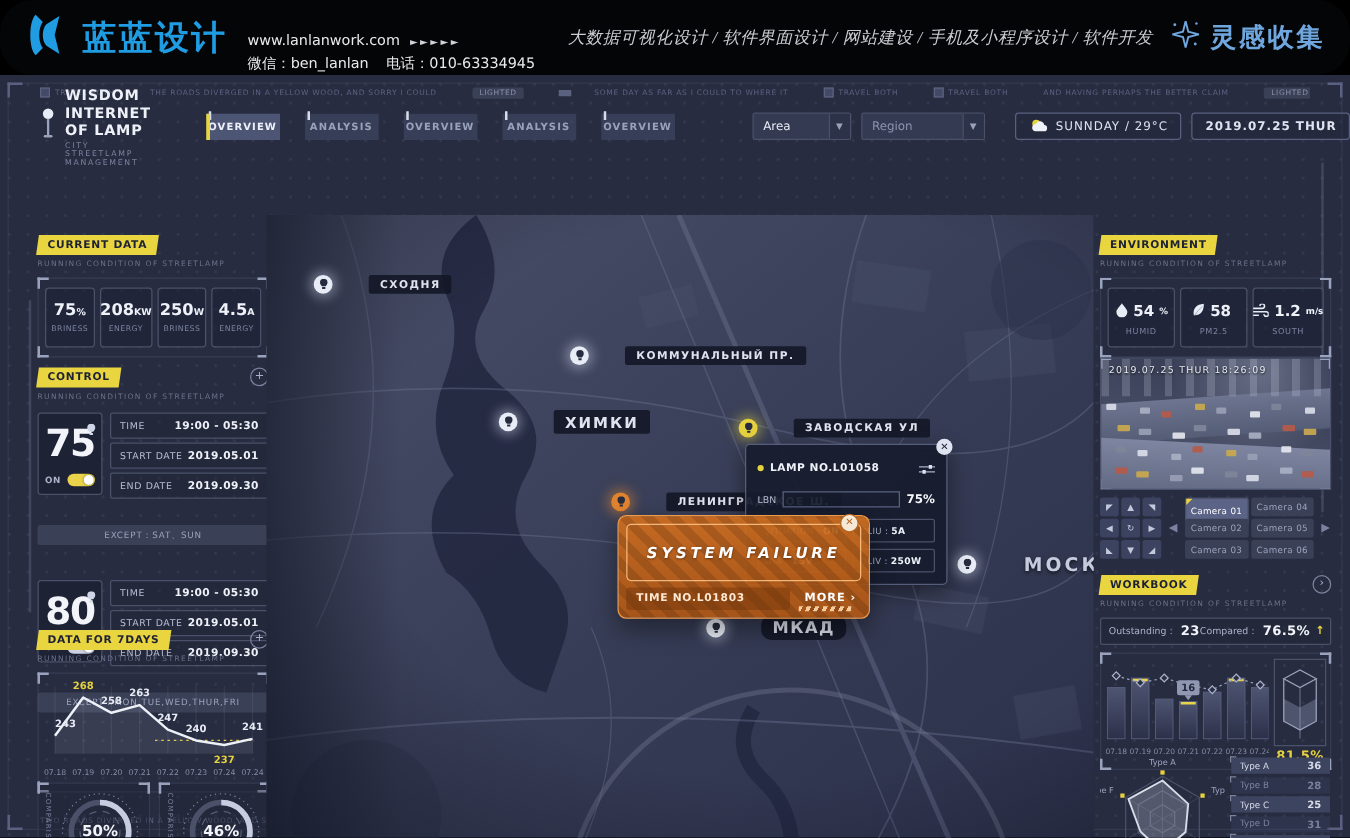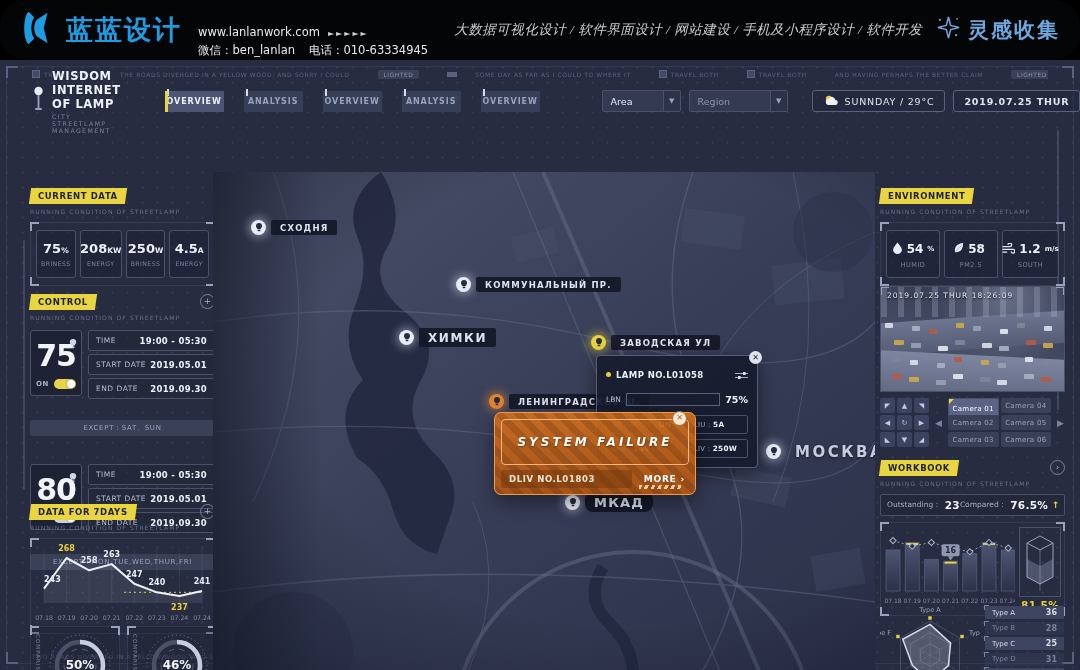--- a/index.html
+++ b/index.html
@@ -93,21 +93,21 @@
   #p-gauges{left:30px;top:566px;display:flex;gap:7px;position:absolute;}
   .gauge-card{width:88px;height:76px;position:relative;background:rgba(28,33,52,.35);}
   .gauge-vlabel{position:absolute;left:4px;top:7px;writing-mode:vertical-rl;font-size:5.6px;color:#7b829e;letter-spacing:1px;}
   .gauge-svg,.gauge-val{position:absolute;right:6px;top:5px;width:66px;height:66px;}
   .gauge-val{display:flex;align-items:center;justify-content:center;font-size:12px;font-weight:bold;color:#f2f4fa;}
   
   #map{position:absolute;left:213px;top:112px;width:662px;height:531px;overflow:hidden;}
   .map-vig{position:absolute;inset:0;background:radial-gradient(90% 80% at 62% 42%,transparent 55%,rgba(16,20,34,.55)),
            linear-gradient(90deg,rgba(16,20,34,.5),transparent 16%);pointer-events:none;}
   #map-labels{position:absolute;inset:0;}
-  .map-pinlabel{position:absolute;display:flex;align-items:center;cursor:pointer;}
+  .map-pinlabel{position:absolute;display:flex;align-items:center;cursor:pointer;gap:24px;}
   .pin{width:15px;height:15px;border-radius:50%;display:flex;align-items:center;justify-content:center;flex:none;}
   .pin-white{background:#e8ecf6;box-shadow:0 0 9px 3px rgba(225,232,250,.4);}
   .pin-yellow{background:#e6d23f;box-shadow:0 0 9px 3px rgba(230,210,63,.45);}
   .pin-orange{background:#e0832f;box-shadow:0 0 9px 3px rgba(224,131,47,.5);}
   .plabel{background:rgba(18,22,36,.88);color:#dfe3ef;font-weight:bold;padding:2.5px 9px;margin-left:5px;letter-spacing:1.2px;border-radius:2px;}
   .plabel.sm{font-size:8.5px;} .plabel.md{font-size:12px;letter-spacing:1.6px;} .plabel.round{font-size:13px;border-radius:8px;}
   .plabel.city{background:none;font-size:15px;color:#c6ccdd;letter-spacing:2.5px;text-shadow:0 1px 3px rgba(0,0,0,.6);}
   
   #popup{position:absolute;left:383px;top:183px;width:162px;background:rgba(23,28,45,.93);border:1px solid #555d7c;border-radius:4px;
          box-shadow:0 6px 18px rgba(0,0,0,.45);padding:9px;z-index:5;box-sizing:border-box;}
@@ -608,21 +608,21 @@
           </div>
       </div>
 
       
       <div id="alert">
         <span class="aclose">✕</span>
         <div class="alert-inner">
           <span class="alert-title">SYSTEM FAILURE</span>
         </div>
         <div class="alert-bot">
-          <span class="alert-lamp">DLIV NO.L01803</span>
+          <span class="alert-lamp">TIME NO.L01803</span>
           <span class="alert-more">MORE ›</span>
           <span class="hazard"></span>
         </div>
       </div>
     </div>
 
     <div class="panel" id="p-env">
       <div class="badge-row">
           <span class="badge"><span>ENVIRONMENT</span></span>
         </div>

